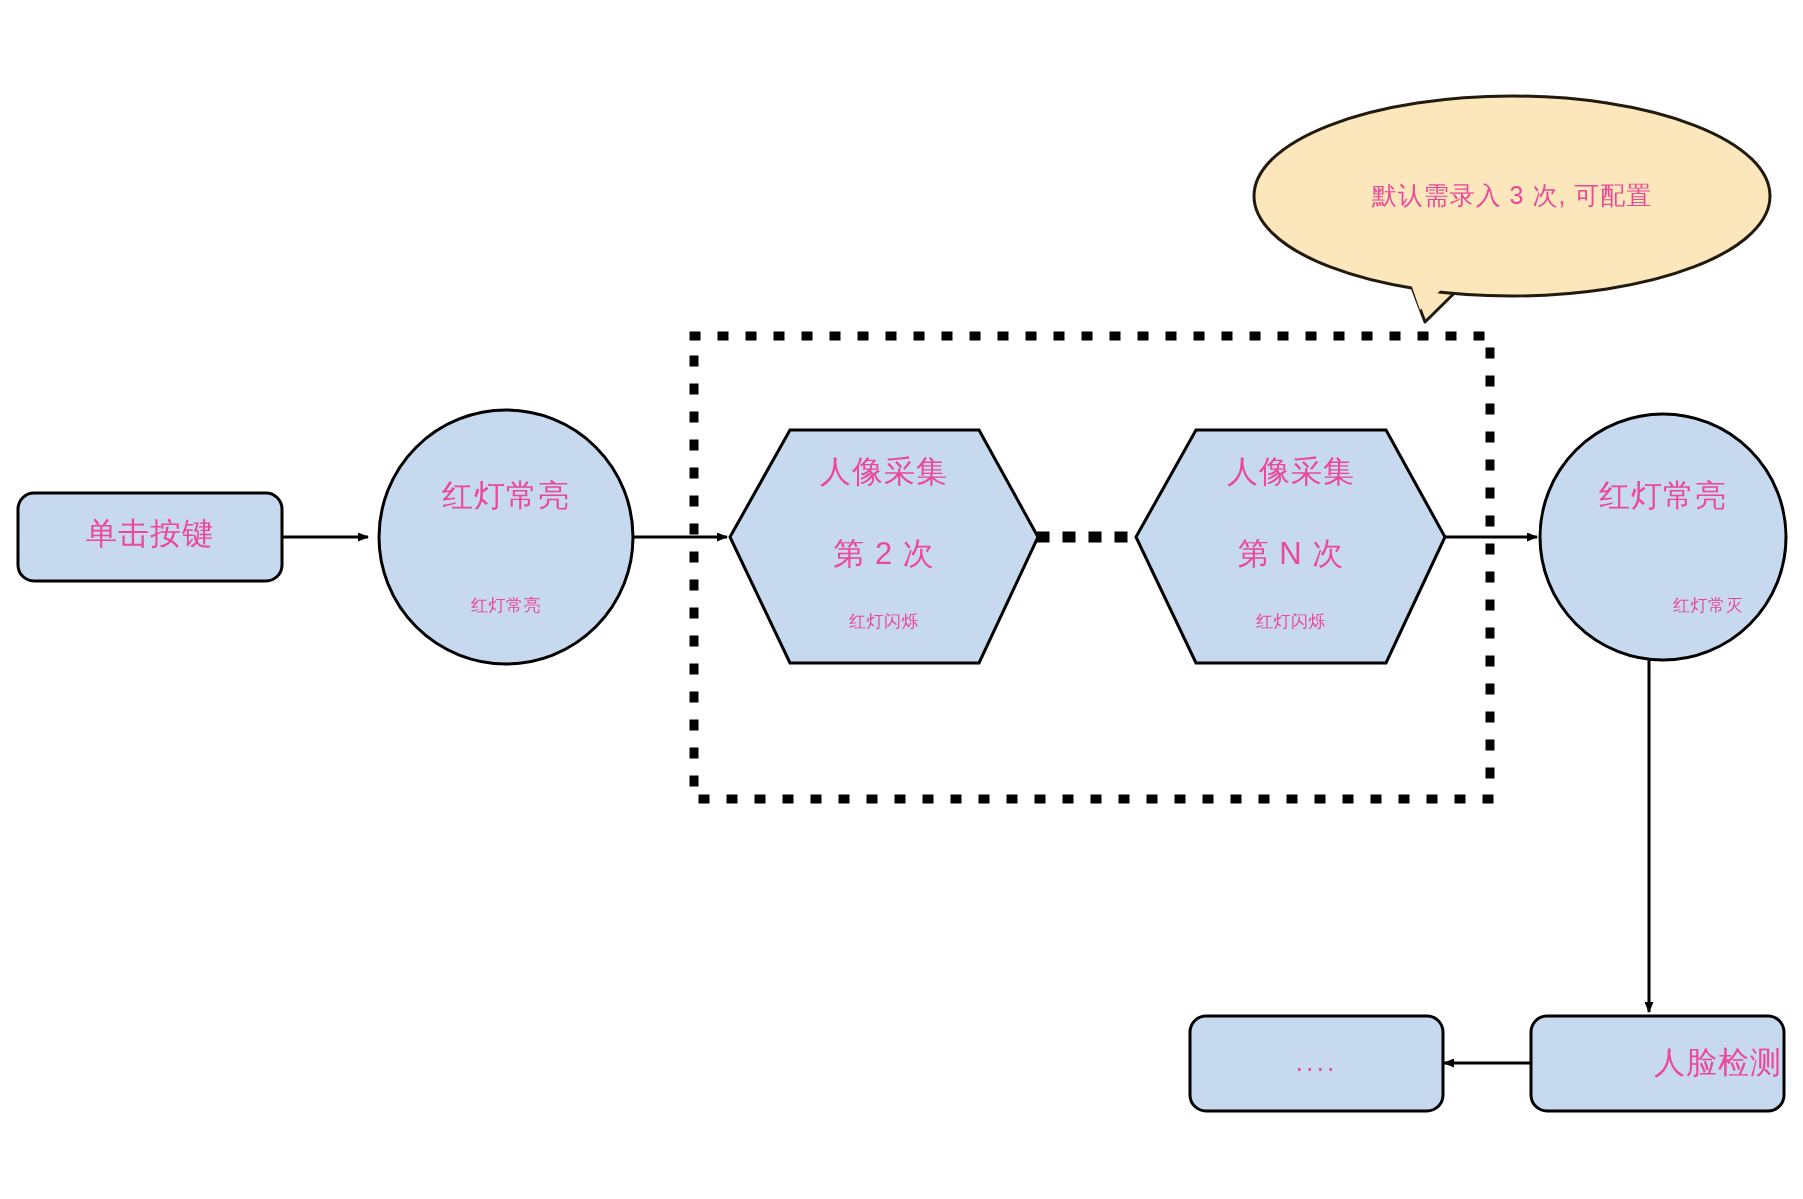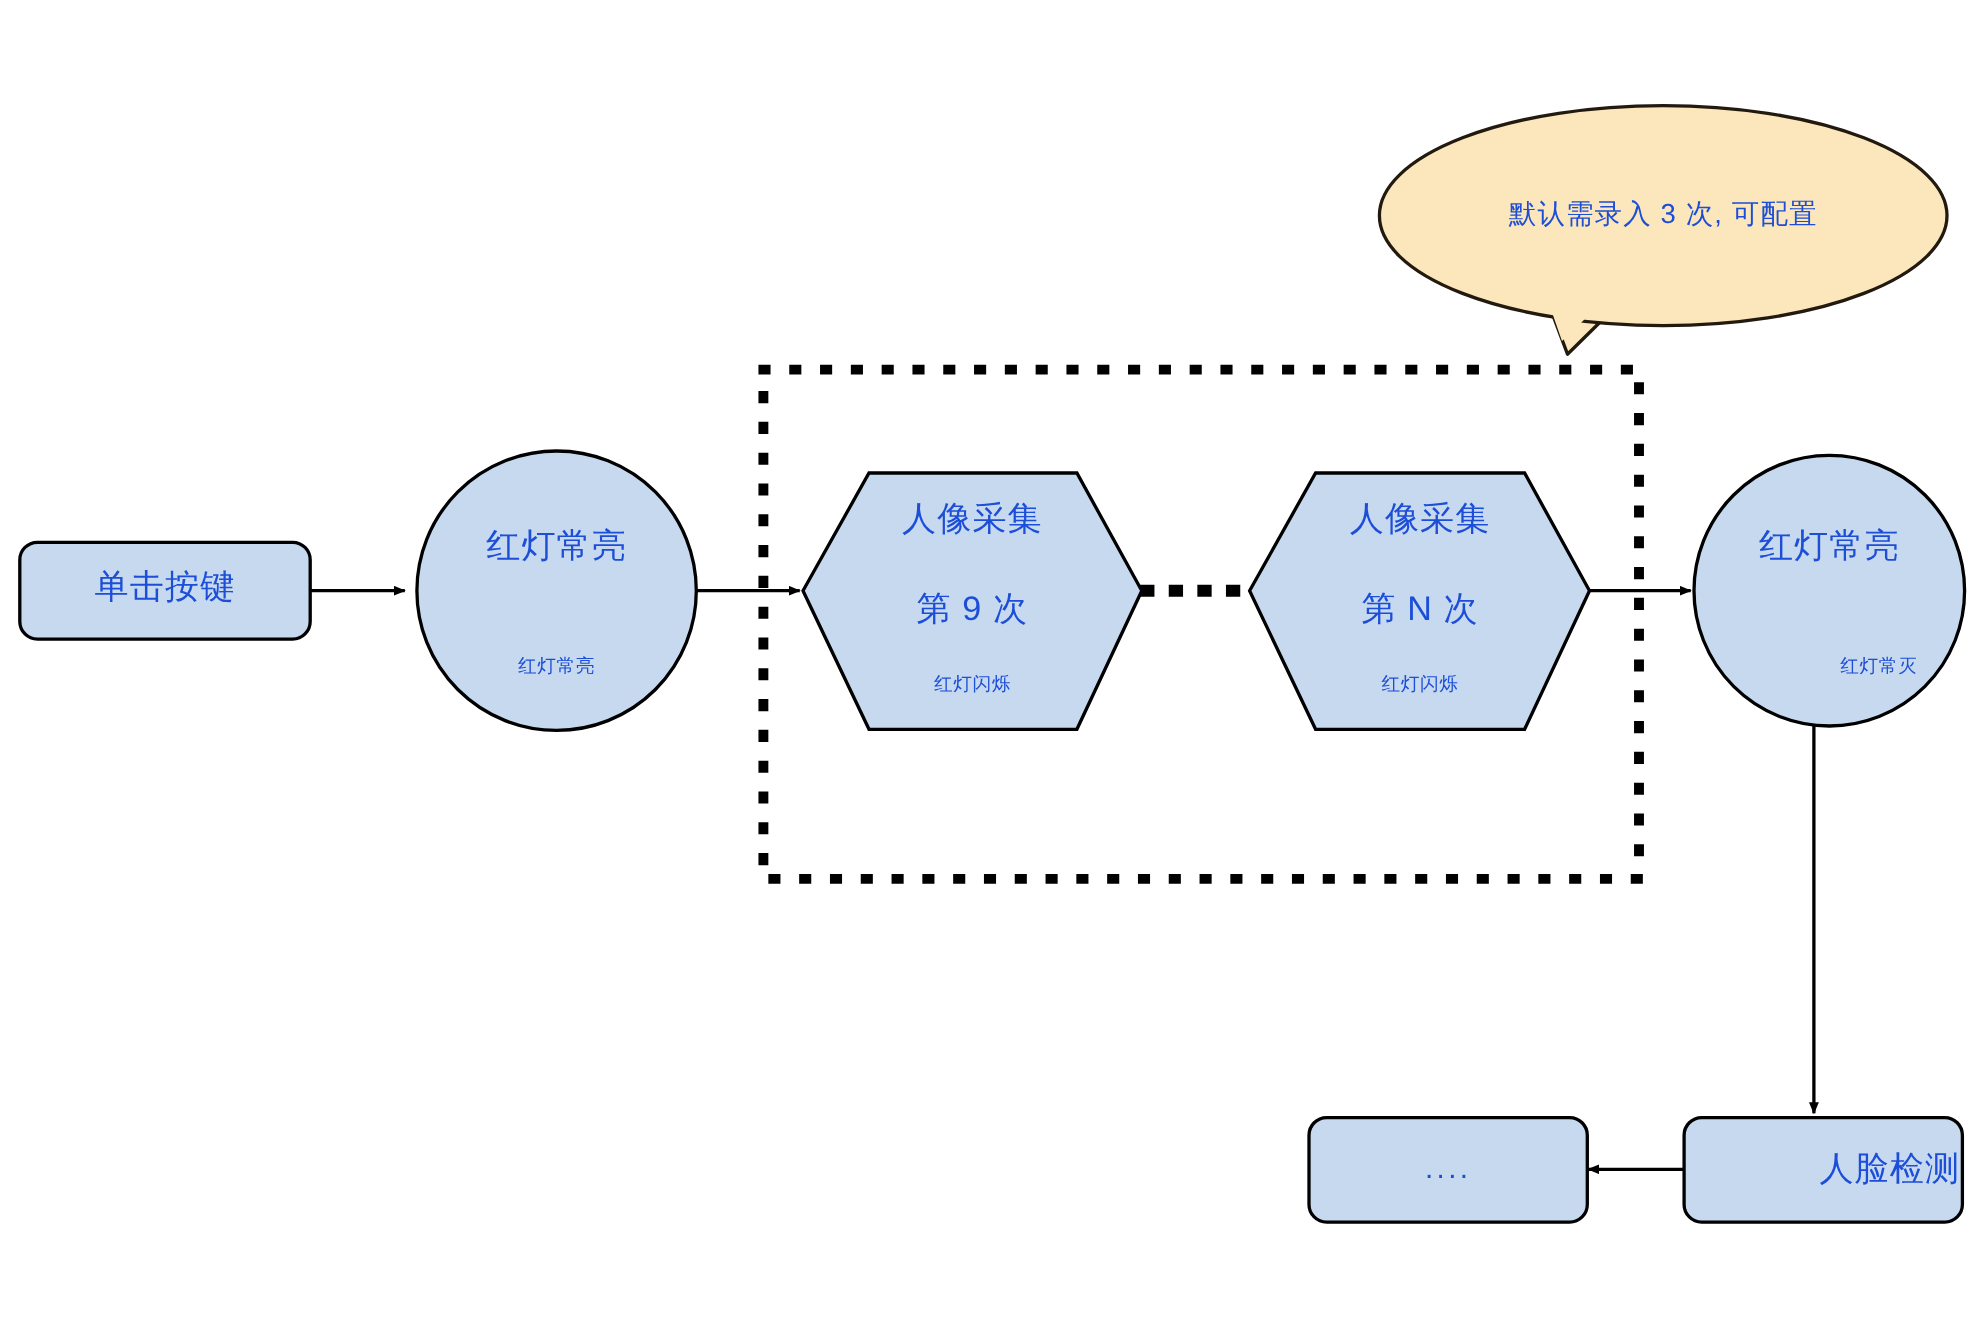--- a/index.html
+++ b/index.html
@@ -19,21 +19,21 @@
   }
   #svg-layer {
     position: absolute;
     left: 0;
     top: 0;
     width: 1803px;
     height: 1199px;
   }
   .lbl {
     position: absolute;
-    color: #1d4ed8;
+    color: #ec4899;
     text-align: center;
     white-space: nowrap;
     pointer-events: none;
     line-height: 1.1;
   }
   .lbl-main {
     font-size: 31px;
     letter-spacing: 1px;
   }
   .lbl-sub {
@@ -95,21 +95,21 @@
 
     <path d="M1404,264 L1420,310 L1470,262 Z" fill="#fbe7bb" stroke="none"></path>
   </svg>
 
   <div class="lbl lbl-main" style="left:18px; top:517px; width:264px;">单击按键</div>
 
   <div class="lbl lbl-main" style="left:376px; top:479px; width:260px;">红灯常亮</div>
   <div class="lbl lbl-sub" style="left:376px; top:597px; width:260px;">红灯常亮</div>
 
   <div class="lbl lbl-main" style="left:754px; top:455px; width:260px;">人像采集</div>
-  <div class="lbl lbl-main" style="left:754px; top:537px; width:260px;">第 9 次</div>
+  <div class="lbl lbl-main" style="left:754px; top:537px; width:260px;">第 2 次</div>
   <div class="lbl lbl-sub" style="left:754px; top:613px; width:260px;">红灯闪烁</div>
 
   <div class="lbl lbl-main" style="left:1161px; top:455px; width:260px;">人像采集</div>
   <div class="lbl lbl-main" style="left:1161px; top:537px; width:260px;text-align:center;">第 N 次</div>
   <div class="lbl lbl-sub" style="left:1161px; top:613px; width:260px;">红灯闪烁</div>
 
   <div class="lbl lbl-main" style="left:1533px; top:479px; width:260px;">红灯常亮</div>
   <div class="lbl lbl-sub" style="left:1578px; top:597px; width:260px;">红灯常灭</div>
 
   <div class="lbl lbl-main" style="left:1531px; top:1046px; width:294px;padding-left:40px;">人脸检测</div>

